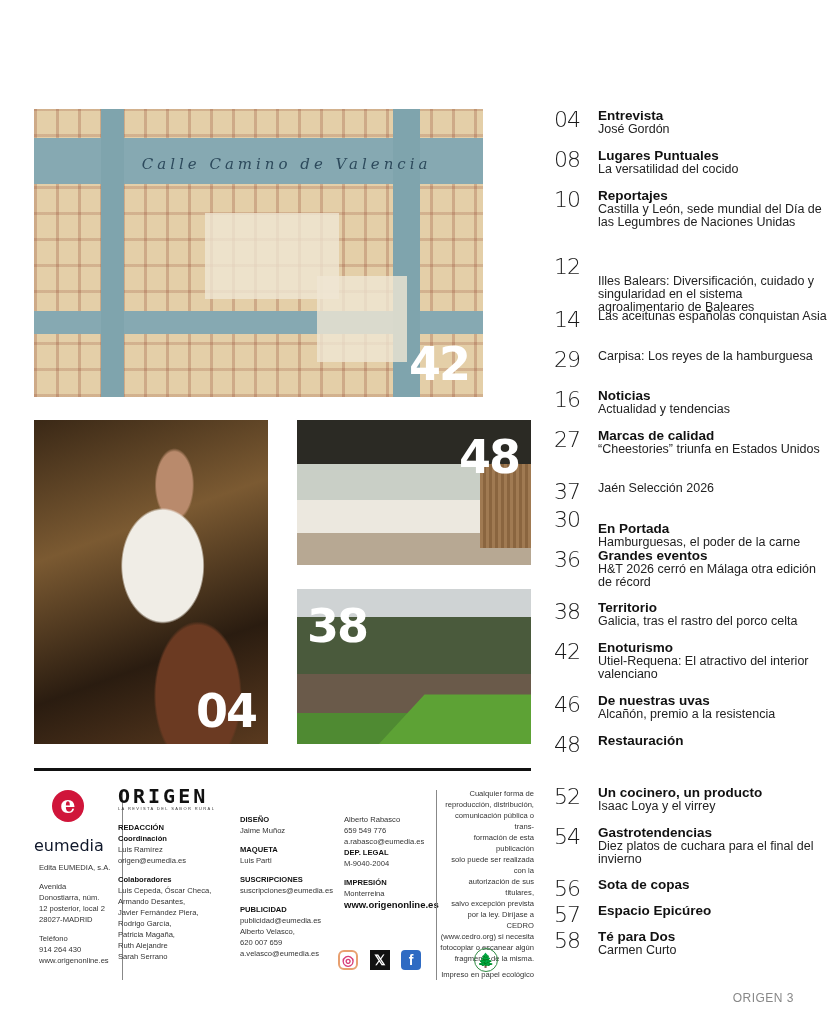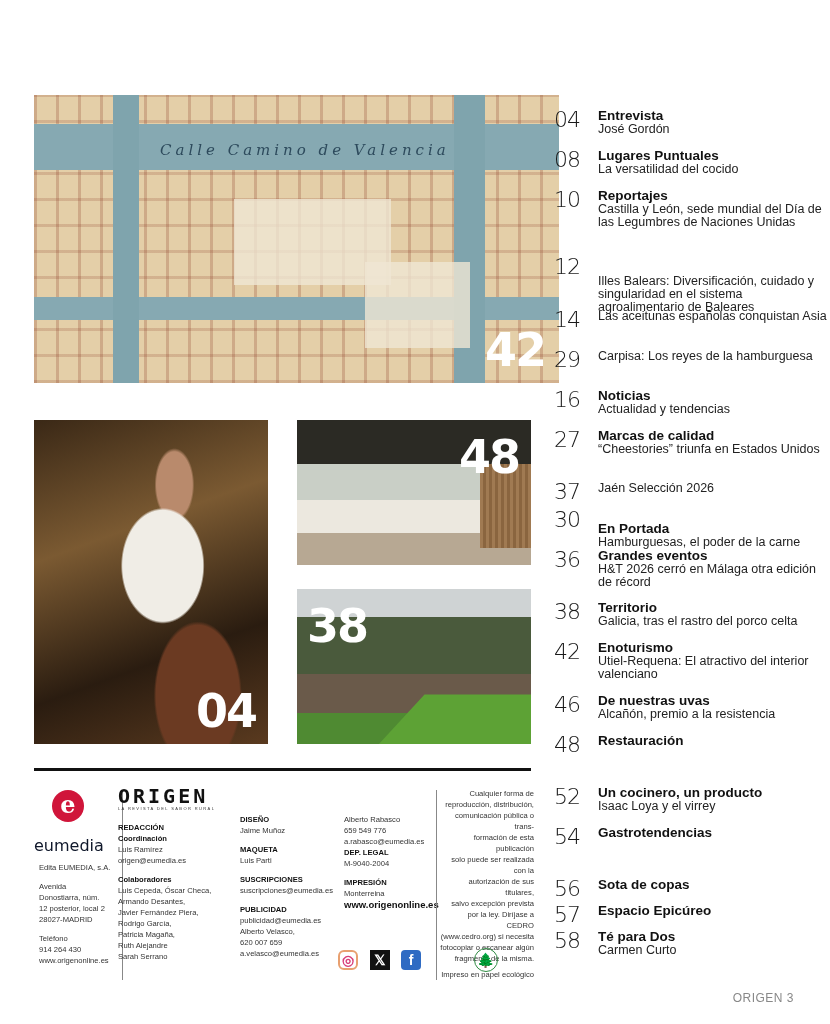--- a/index.html
+++ b/index.html
@@ -3,21 +3,21 @@
 <meta charset="utf-8">
 <style>
   * { box-sizing: border-box; margin: 0; padding: 0; }
   html, body { width: 830px; height: 1024px; background: #ffffff; overflow: hidden; }
   body { position: relative; font-family: "Liberation Sans", sans-serif; color: #1a1a1a; }
 
   .photo { position: absolute; overflow: hidden; }
   .photo .num { position: absolute; color: #ffffff; font-family: "DejaVu Sans", sans-serif; font-weight: bold; font-size: 46px; letter-spacing: -2px; line-height: 1; }
 
   
-  #img-map { left: 34px; top: 95px; width: 525px; height: 288px;
+  #img-map { left: 34px; top: 109px; width: 449px; height: 288px;
     background:
       linear-gradient(90deg, transparent 0 15%, #7fa4ad 15% 20%, transparent 20% 80%, #7fa4ad 80% 86%, transparent 86%),
       linear-gradient(180deg, transparent 0 10%, #86a9b2 10% 26%, transparent 26% 70%, #86a9b2 70% 78%, transparent 78%),
       repeating-linear-gradient(90deg, rgba(140,60,40,.25) 0 3px, transparent 3px 22px),
       repeating-linear-gradient(0deg, rgba(140,60,40,.2) 0 3px, transparent 3px 26px),
       #e4cfa8; }
   #img-map .inner { position:absolute; left:38%; top:36%; width:30%; height:30%; background:#efe6d3; opacity:.8; }
   #img-map .inner2 { position:absolute; left:63%; top:58%; width:20%; height:30%; background:#efe6d3; opacity:.8; }
   #img-map .num { right: 14px; bottom: 10px; }
   #img-map .street { position:absolute; left: 24%; top: 16%; font-family: "DejaVu Serif", serif; font-style: italic; color: #2d4a5c; font-size: 15px; letter-spacing: 4px; }
@@ -204,20 +204,21 @@
       <div class="toc-num">52</div>
       <div class="toc-text" style="top: 1px;">
         <span class="toc-sec">Un cocinero, un producto</span>
         <span class="toc-desc">Isaac Loya y el virrey</span>
       </div>
     </div>
     <div class="toc-item" style="top: 717px;">
       <div class="toc-num">54</div>
       <div class="toc-text" style="top: 1px;">
         <span class="toc-sec">Gastrotendencias</span>
+        <span class="toc-desc">Diez platos de cuchara para el final del invierno</span>
       </div>
     </div>
     <div class="toc-item" style="top: 769px;">
       <div class="toc-num">56</div>
       <div class="toc-text" style="top: 1px;">
         <span class="toc-sec">Sota de copas</span>
       </div>
     </div>
     <div class="toc-item" style="top: 795px;">
       <div class="toc-num">57</div>

